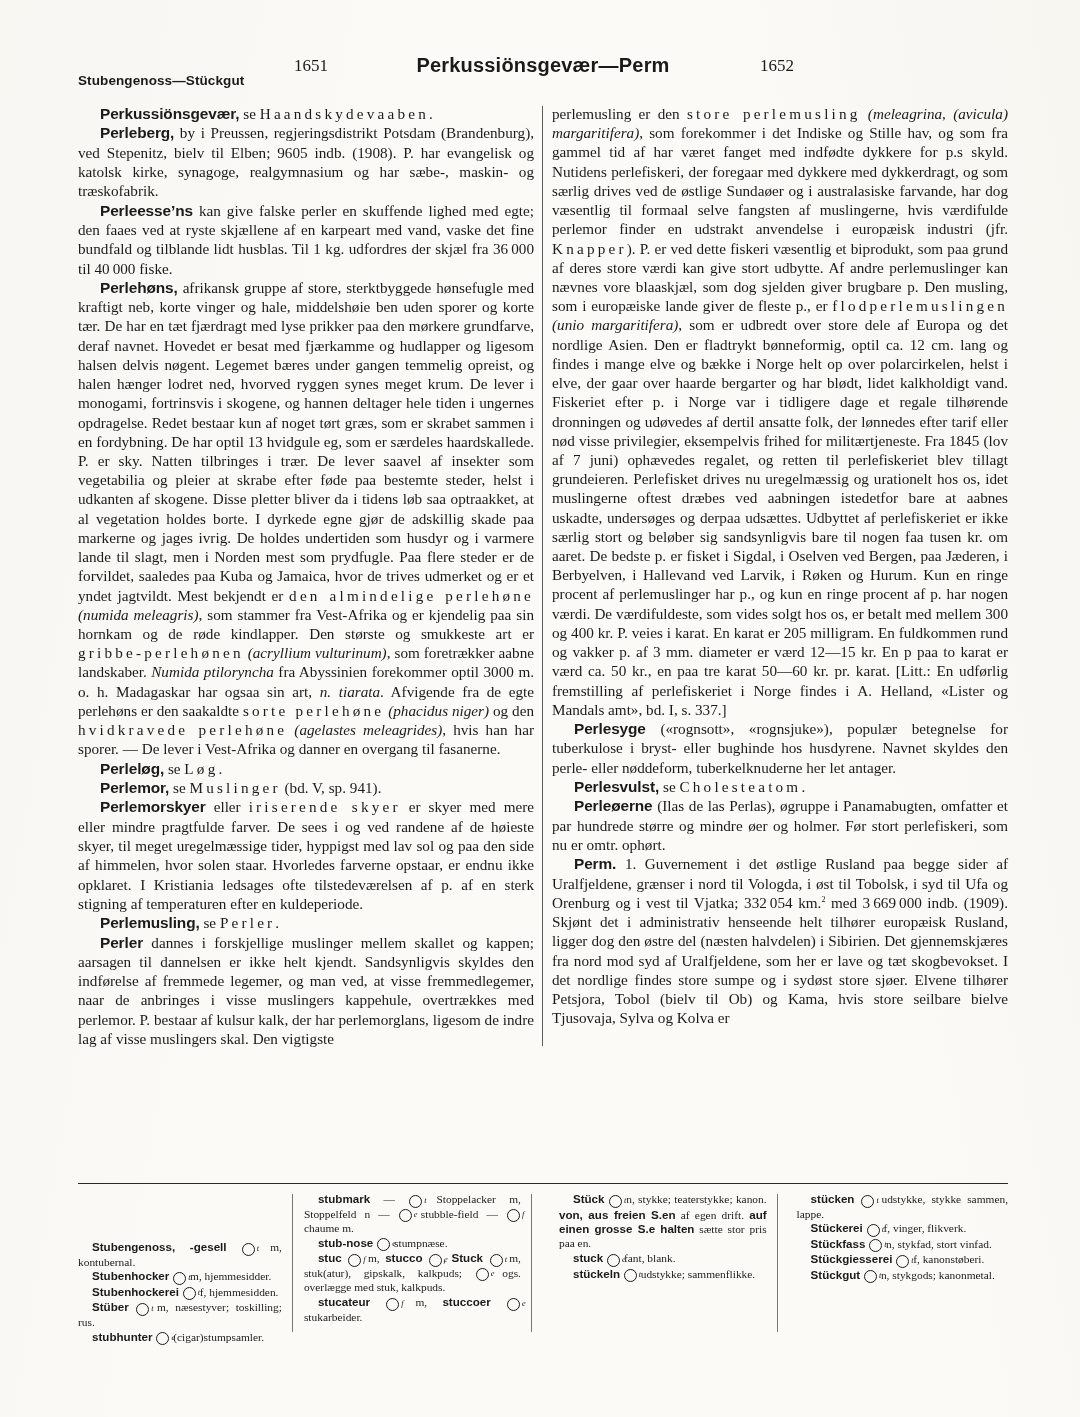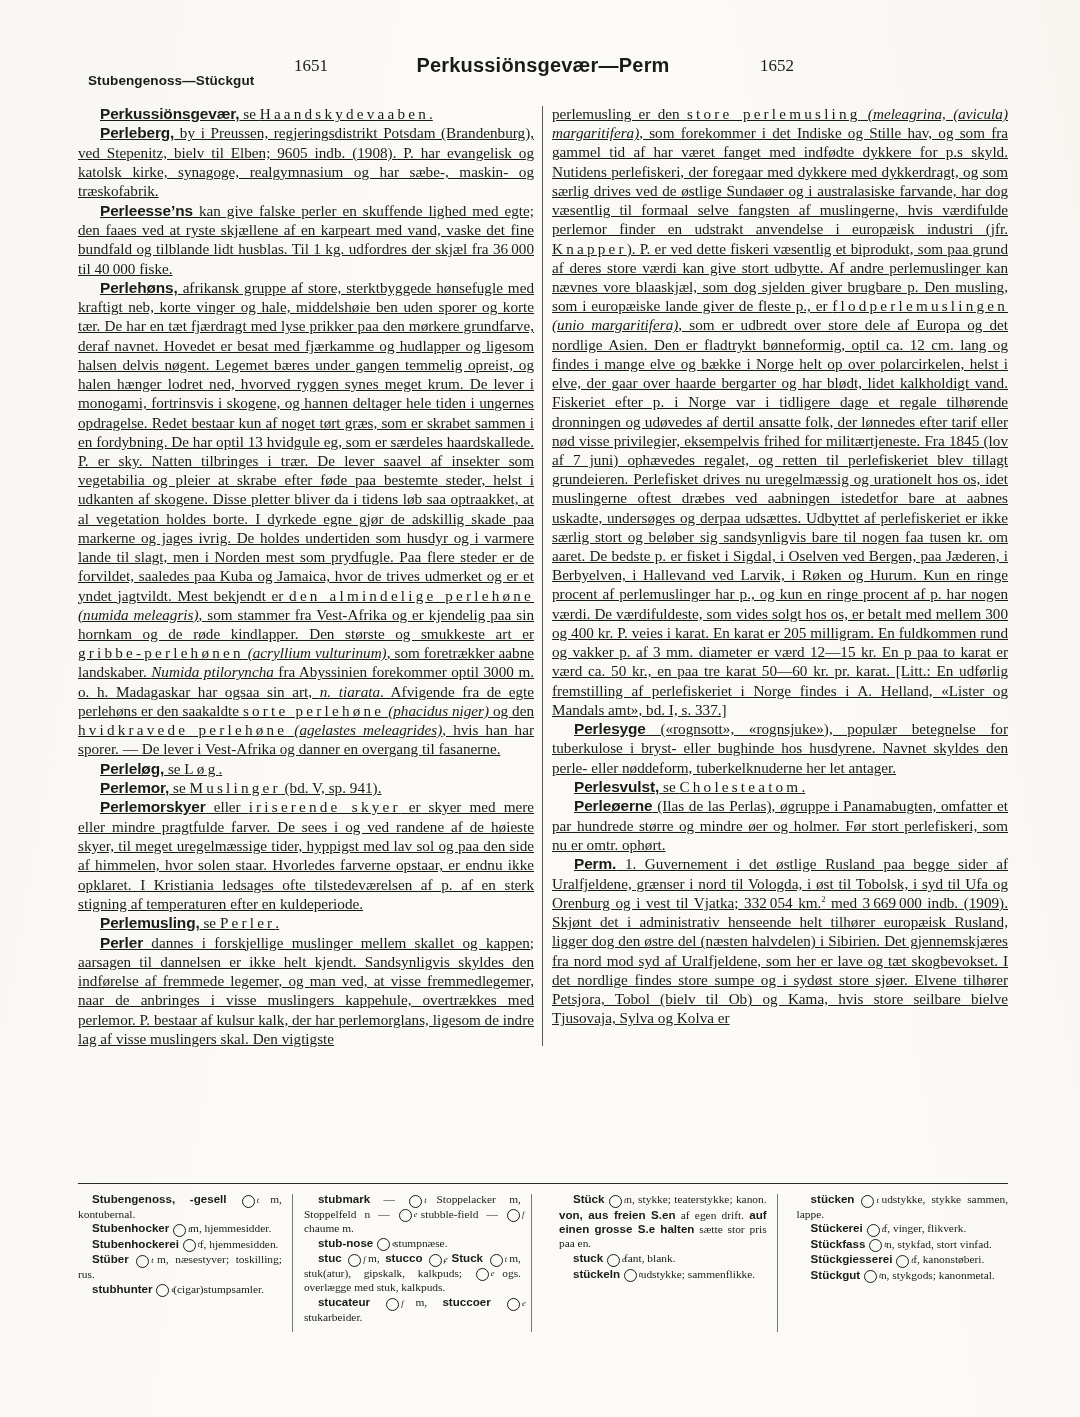--- a/index.html
+++ b/index.html
@@ -39,21 +39,21 @@
     width: 930px;
   }
 
   
   .runhead {
     position: relative;
     height: 38px;
   }
   .runhead .catchword {
     position: absolute;
-    left: 10px;
+    left: 0;
     top: 17px;
     font-family: "Liberation Sans", "DejaVu Sans", sans-serif;
     font-weight: bold;
     font-size: 13.5px;
     letter-spacing: 0.1px;
     white-space: nowrap;
     text-align: right;
   }
   .runhead .folio-left {
     position: absolute;
@@ -77,21 +77,20 @@
     top: 0px;
     font-size: 17px;
   }
 
   
   .columns {
     position: relative;
     margin-top: 10px;
     display: flex;
     gap: 0;
-    text-decoration: underline;
   }
   .col {
     width: 462px;
     font-size: 15.2px;
     line-height: 1.265;
     text-align: justify;
     text-justify: inter-word;
     hyphens: manual;
   }
   .col.left { padding-right: 14px; }
@@ -140,21 +139,21 @@
     top: 1192px;
     width: 930px;
     display: flex;
   }
   .fcol {
     font-size: 11.4px;
     line-height: 1.215;
     text-align: justify;
     position: relative;
   }
-  .fcol.c0 { width: 218px; padding-right: 10px; }
+  .fcol.c0 { width: 218px; padding-right: 10px; margin-top: 48px; }
   .fcol.c1 { width: 232px; padding-left: 12px; padding-right: 10px; }
   .fcol.c2 { width: 222px; padding-left: 28px; padding-right: 10px; }
   .fcol.c3 { width: 226px; padding-left: 20px; }
   .fcol + .fcol::before {
     content: "";
     position: absolute;
     left: 0;
     top: 2px;
     height: 138px;
     border-left: 1px solid #777;

